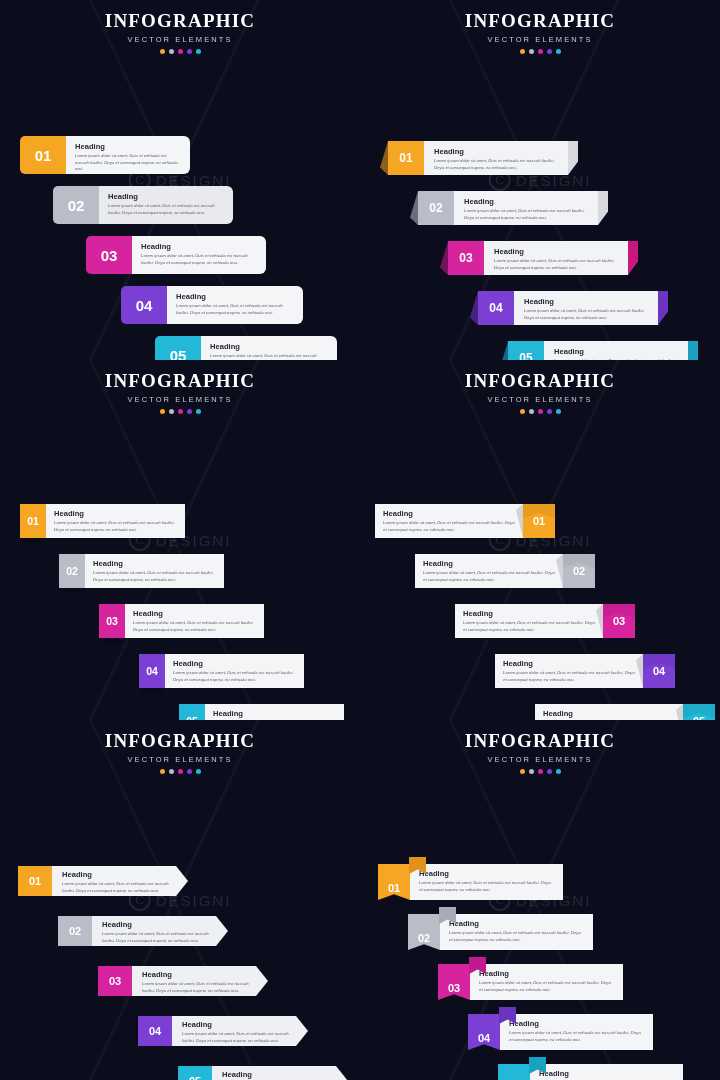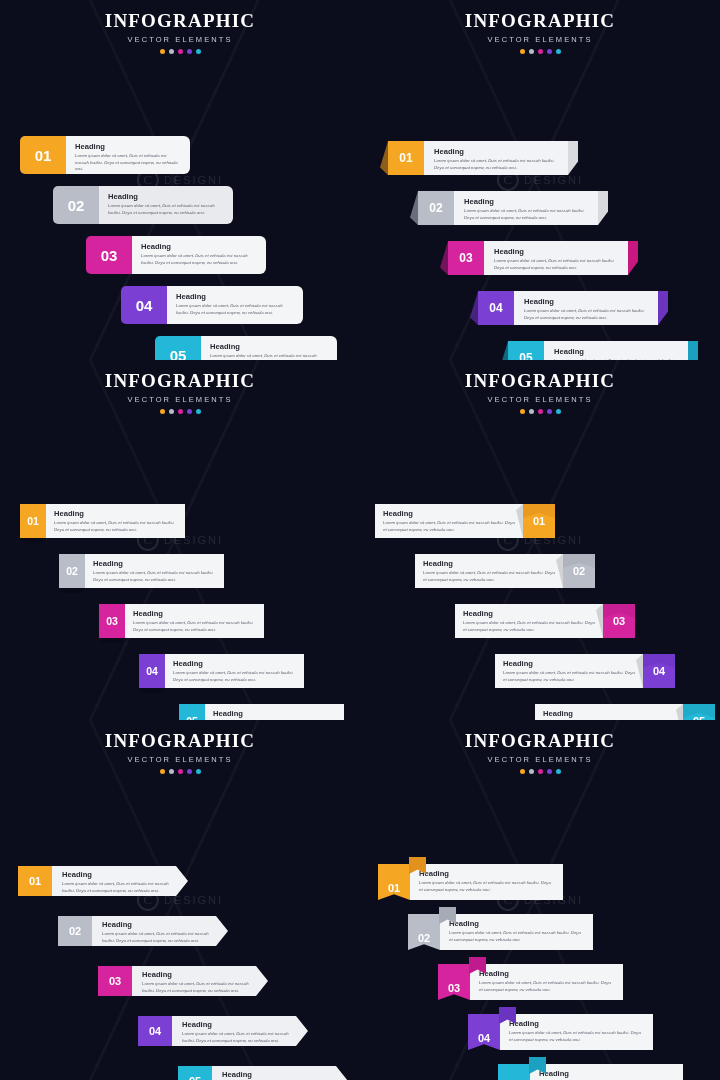--- a/index.html
+++ b/index.html
@@ -56,21 +56,21 @@
     display: flex; align-items: center; gap: 5px;
     opacity: 0.10; pointer-events: none;
   }
   .wm-circle {
     width: 22px; height: 22px; border-radius: 50%;
     border: 2px solid #fff;
     color: #fff; font-size: 13px;
     display: flex; align-items: center; justify-content: center;
     font-family: "Liberation Serif", serif;
   }
-  .wm-text { color: #fff; font-size: 11px; letter-spacing: 2px; }
+  .wm-text { color: #fff; font-size: 15px; letter-spacing: 2px; }
 
   .rows { position: relative; margin-top: 12px; }
 
   
   .heading {
     font-size: 7.6px; font-weight: bold; color: #2a2a34;
     margin-bottom: 2px;
   }
   .body {
     font-size: 4.3px; color: #5c5c6a; line-height: 1.55;

